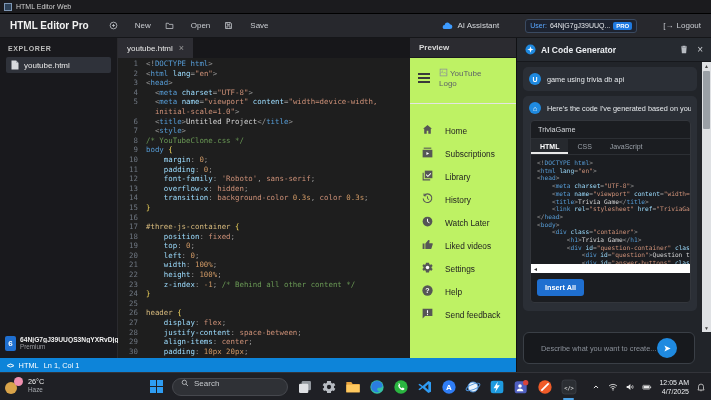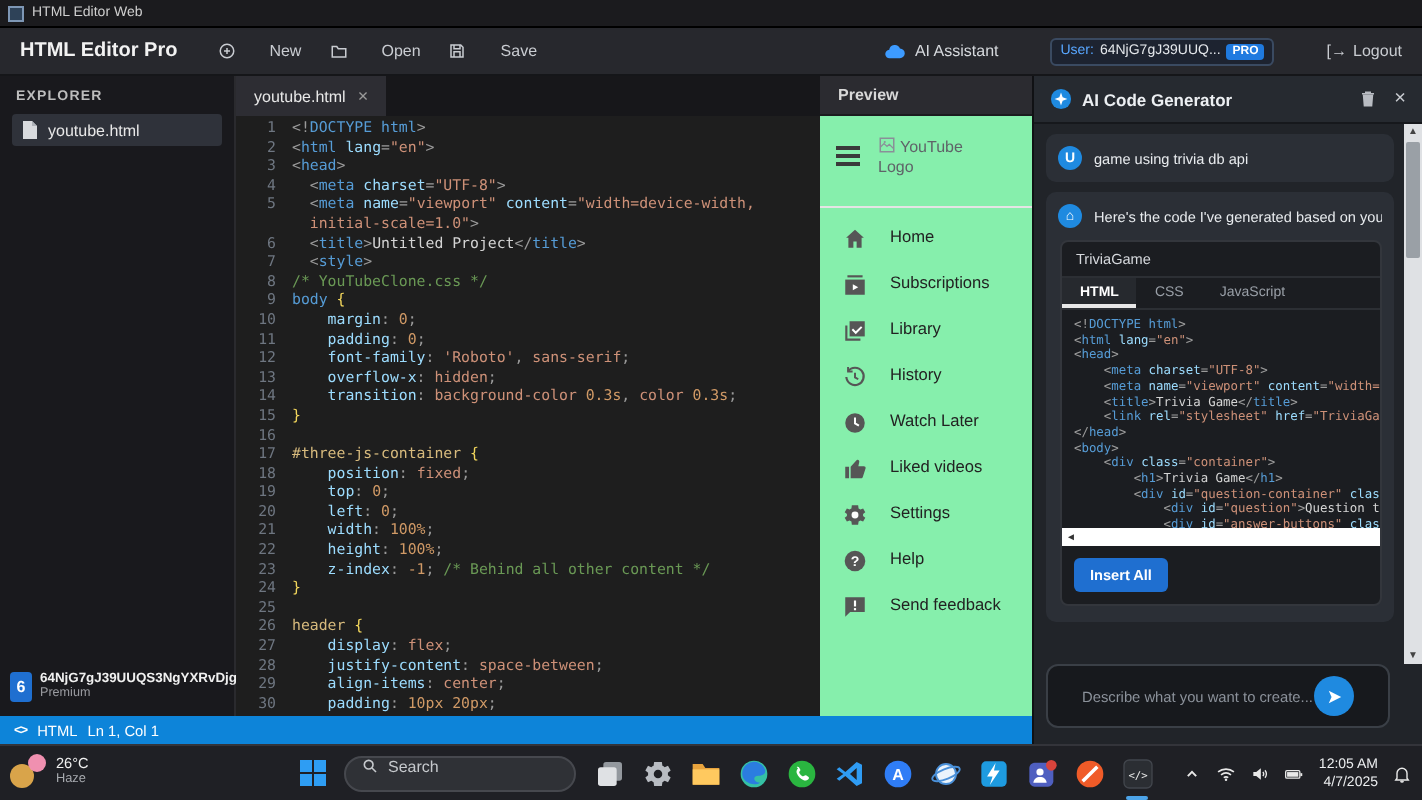--- a/index.html
+++ b/index.html
@@ -44,28 +44,28 @@
 .code-area{position:absolute;top:20px;left:0;right:0;bottom:0;overflow:hidden;padding-top:1px}
 .cl{display:flex;height:9.6px;line-height:9.6px;font-family:"DejaVu Sans Mono",monospace;font-size:7.4px;white-space:pre}
 .ln{width:20px;text-align:right;margin-right:8px;color:#6e7681;flex:none}
 .tk-t{color:#569cd6}.tk-a{color:#9cdcfe}.tk-s{color:#ce9178}.tk-p{color:#9a9a9a}
 .tk-c{color:#6a9955}.tk-k{color:#9cdcfe}.tk-v{color:#ce9178}.tk-n{color:#d19a66}
 .tk-sel{color:#d7ba7d}.tk-b{color:#f2d65c}.tk-d{color:#d4d4d4}
 
 
 .preview{position:absolute;top:38px;left:410px;width:106px;height:320px}
 .preview-header{height:20px;background:#2b2b30;color:#d8d8d8;font-size:8px;font-weight:bold;display:flex;align-items:center;padding:0 9px;border-bottom:1px solid #1b1b1e}
-.preview-body{position:absolute;top:20px;left:0;right:0;bottom:0;background:#86efac;overflow:hidden}
+.preview-body{position:absolute;top:20px;left:0;right:0;bottom:0;background:#bef264;overflow:hidden}
 .yt-top{display:flex;align-items:flex-start;gap:9px;padding:10px 6px 6px 8px;border-bottom:1px solid #e4e4e4;height:46px}
 .hamburger{padding-top:3px;cursor:pointer}
 .hamburger i{display:block;width:12px;height:1.7px;background:#3a3a3a;margin:2.3px 0}
 .logo-broken{display:block;width:58px;font-size:8px;color:#5f6368;line-height:1.2}
 .logo-broken svg{width:9px;height:9px;vertical-align:-1px;margin-right:2px}
 .yt-menu{padding-top:9px}
-.yt-item{display:flex;align-items:flex-start;gap:11px;padding-left:11px;height:23px;font-size:8.3px;color:#222;cursor:pointer}
+.yt-item{display:flex;align-items:flex-end;gap:11px;padding-left:11px;height:23px;font-size:8.3px;color:#222;cursor:pointer}
 .yt-item .mi{width:13px;height:13px;color:#565656;flex:none;display:flex}
 .yt-item .mi svg{width:13px;height:13px}
 
 
 .ai-panel{position:absolute;top:38px;left:516px;width:195px;height:334px;background:#212429;border-left:1px solid #101114}
 .ai-header{height:24px;display:flex;align-items:center;gap:5px;padding:0 8px;background:#262a30;border-bottom:1px solid #16181c}
 .ai-logo{width:11px;height:11px;flex:none}
 .ai-title{font-size:8.5px;font-weight:bold;color:#eceff2}
 .ai-actions{margin-left:auto;display:flex;gap:9px;align-items:center}
 .ai-actions svg{width:8px;height:9px}

